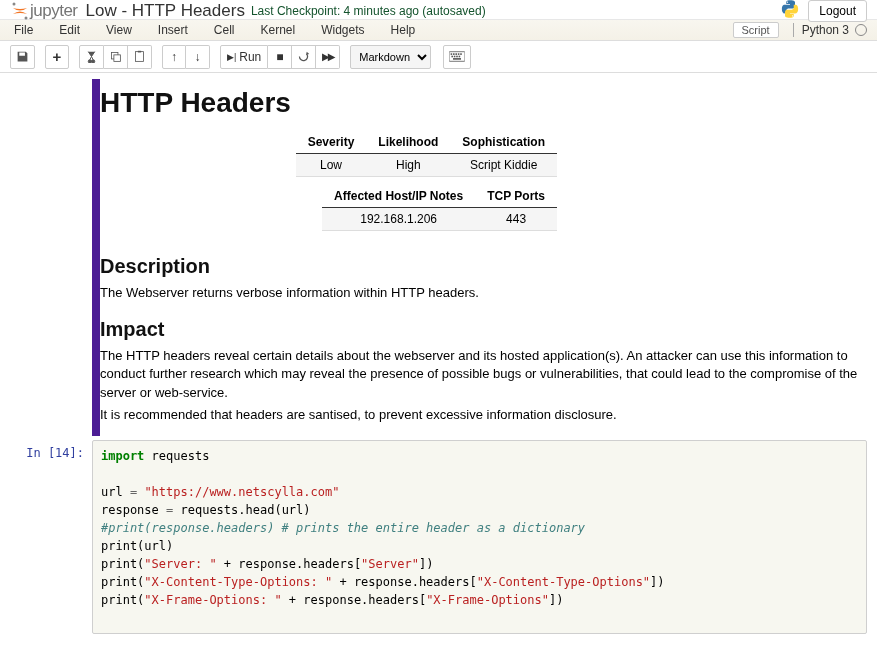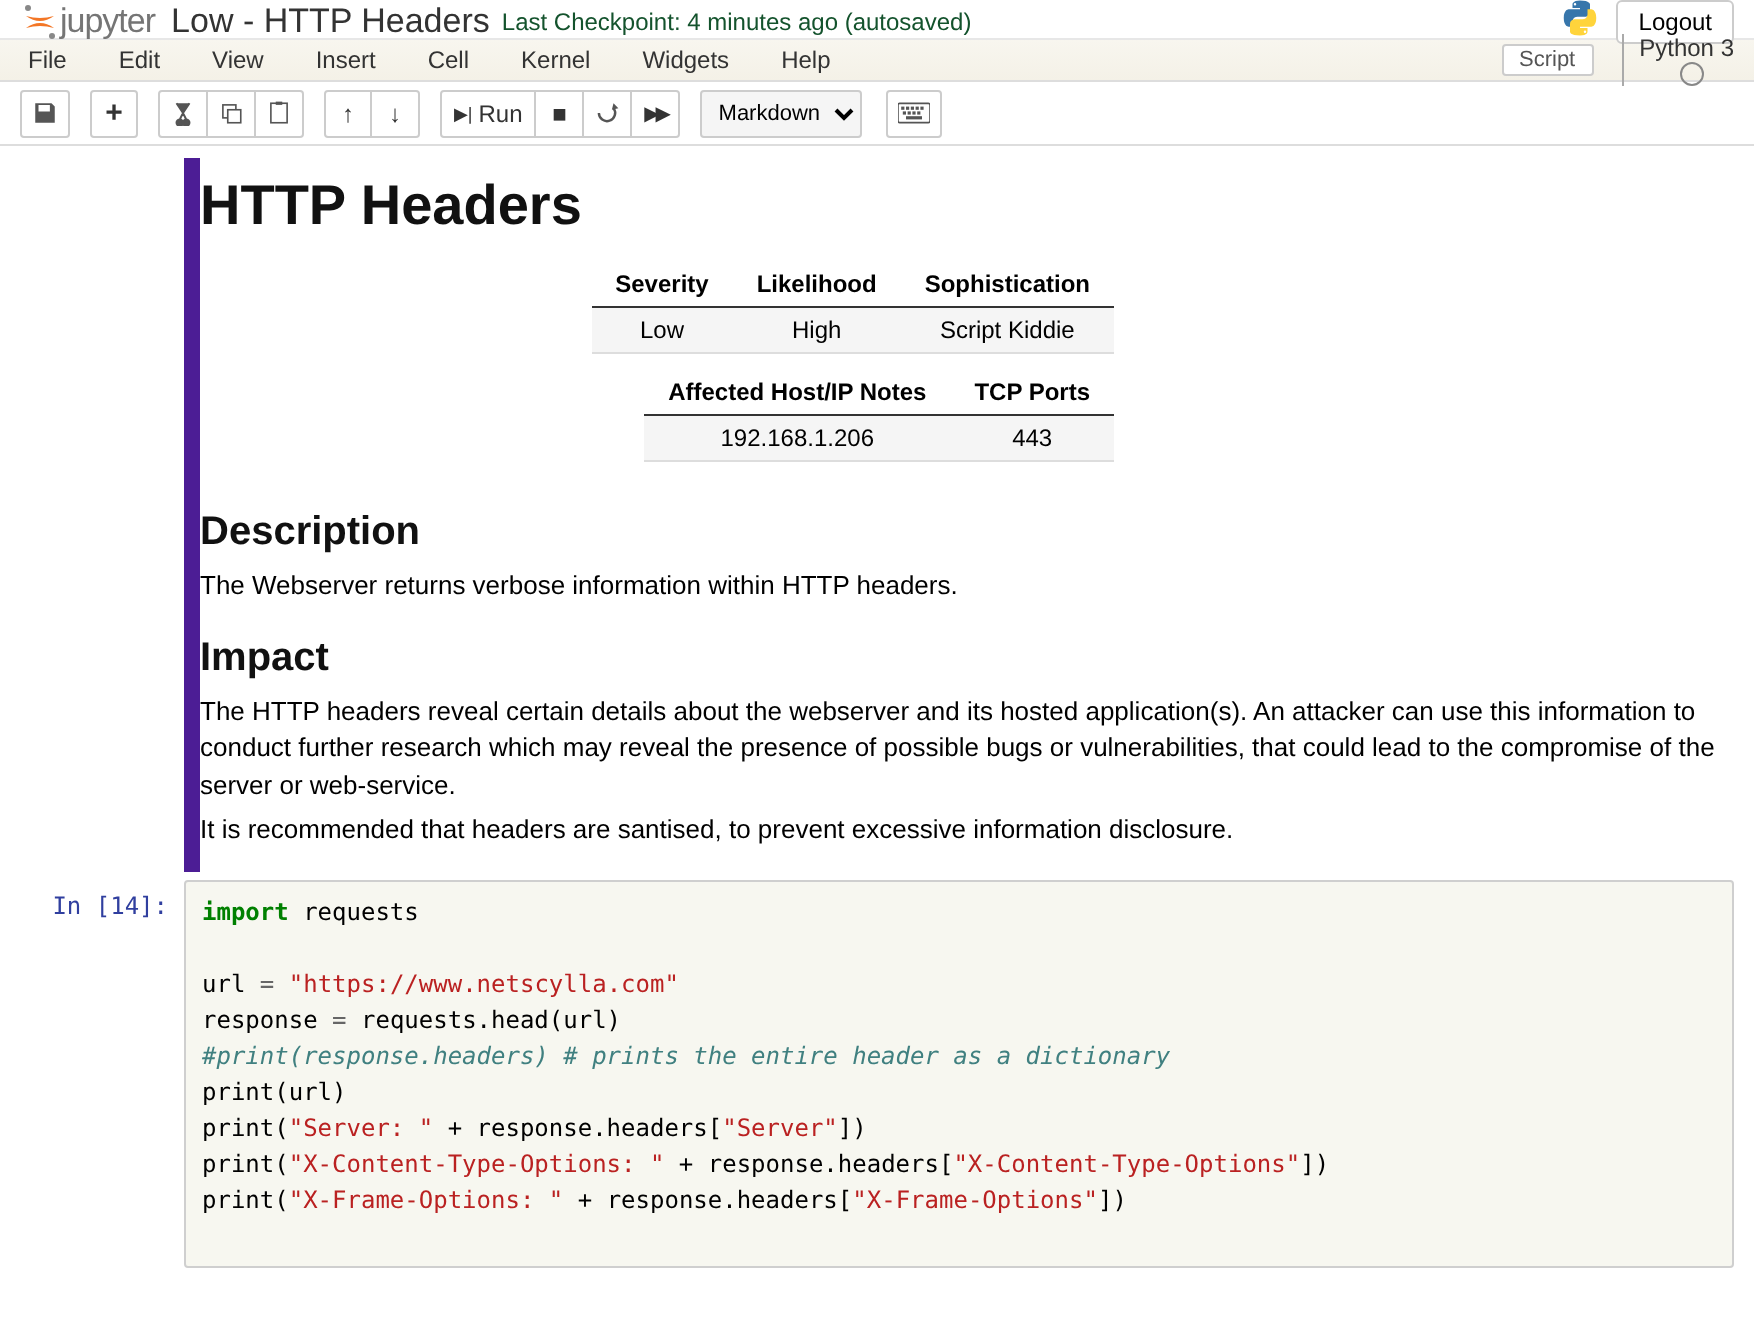--- a/index.html
+++ b/index.html
@@ -10,21 +10,21 @@
 #header .nbname { font-size: 17px; color: #333; margin-right: 6px; }
 #header .checkpoint { font-size: 12px; color: #14532d; }
 #header .spacer { flex: 1; }
 #header .logout { border: 1px solid #ccc; border-radius: 3px; padding: 3px 10px; font-size: 12px; background: #fff; margin-left: 8px; }
 #header .pyicon svg { width: 20px; height: 20px; }
 
 #menubar { background: linear-gradient(#f8f6ef,#f4f1e7); border-bottom: 1px solid #ddd; padding: 0 10px; display: flex; align-items: center; height: 21px; }
 #menubar .menu { font-size: 12px; color: #333; margin-right: 18px; padding: 5px 4px; cursor: default; }
 #menubar .spacer { flex: 1; }
 #menubar .trusted { border: 1px solid #ccc; border-radius: 2px; padding: 1px 8px; font-size: 11px; color: #555; background: #fff; margin-right: 14px; }
-#menubar .kernel { font-size: 12px; color: #333; border-left: 1px solid #aaa; padding-left: 8px; display: flex; align-items: center; flex-direction: column; }
+#menubar .kernel { font-size: 12px; color: #333; border-left: 1px solid #aaa; padding-left: 8px; display: flex; align-items: center; }
 #menubar .kernel .circle { width: 12px; height: 12px; border: 1px solid #888; border-radius: 50%; margin-left: 6px; }
 
 #toolbar { background: #fff; border-bottom: 1px solid #ddd; padding: 3px 10px; display: flex; align-items: center; height: 32px; gap: 4px; }
 .tbgroup { display: flex; gap: 0; margin-right: 6px; }
 .tbtn { border: 1px solid #ccc; border-radius: 2px; background: #fff; min-width: 24px; height: 24px; display: flex; align-items: center; justify-content: center; font-size: 12px; color: #333; padding: 0 5px; }
 .tbtn.mid { border-radius: 0; border-left: none; }
 .tbtn.left { border-radius: 2px 0 0 2px; }
 .tbtn.right { border-radius: 0 2px 2px 0; border-left: none; }
 .celltype { border: 1px solid #ccc; border-radius: 2px; height: 24px; font-size: 11px; padding: 0 4px; background: #f5f5f5; }
 .cmdpal { border: 1px solid #ccc; border-radius: 2px; height: 24px; width: 28px; display:flex; align-items:center; justify-content:center; margin-left: 8px; }

